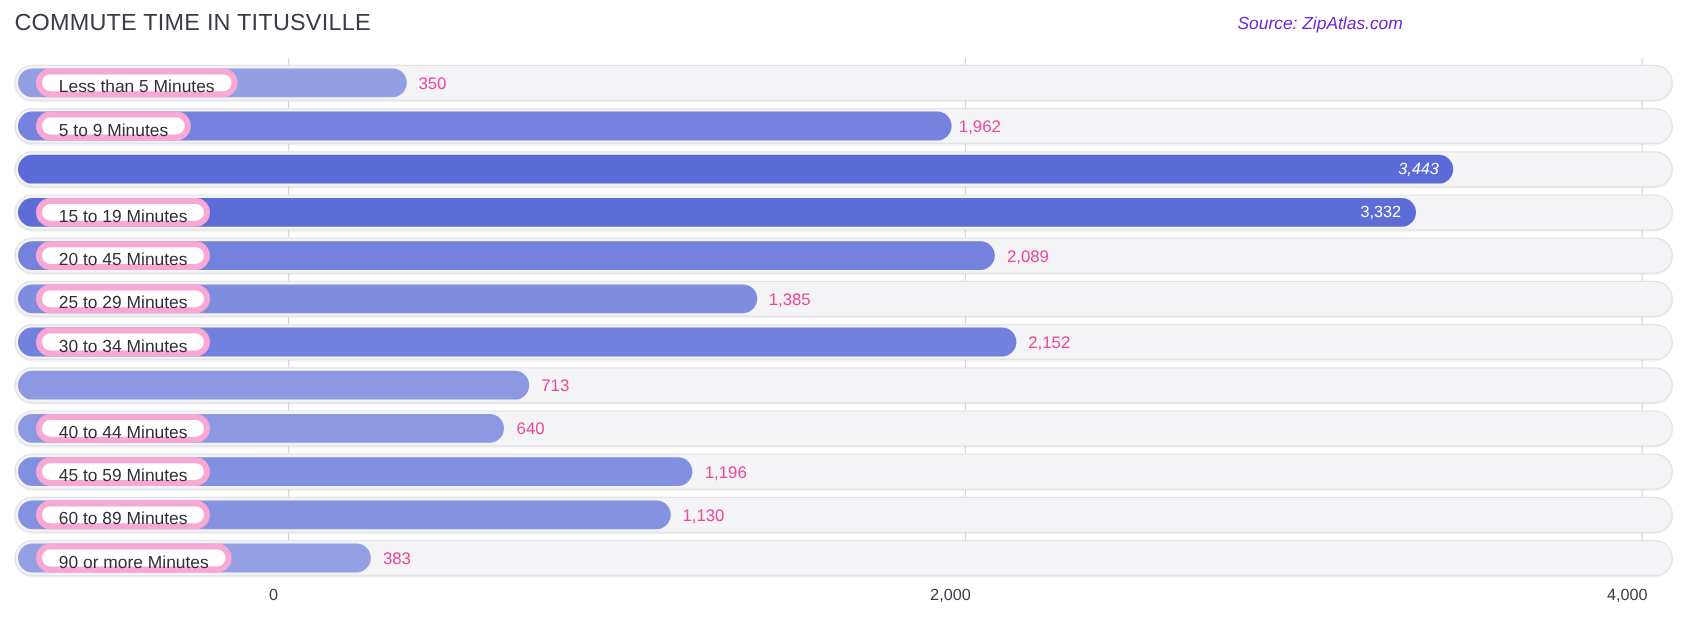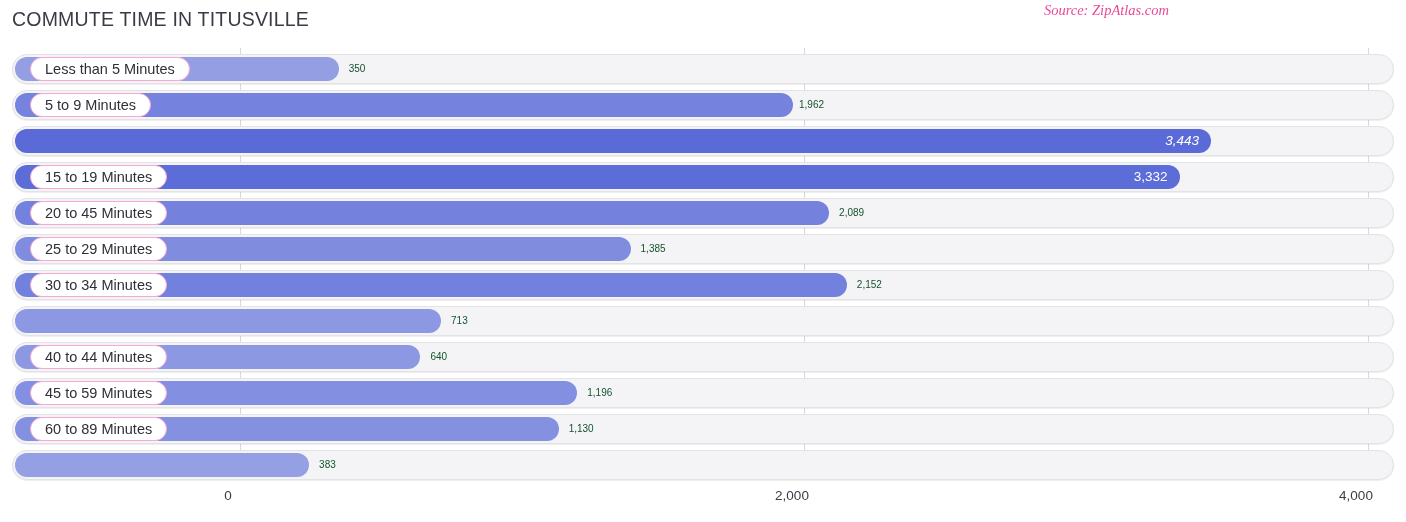--- a/index.html
+++ b/index.html
@@ -29,26 +29,25 @@
     top: 8px;
     font-size: 19.5px;
     letter-spacing: 0.2px;
     color: #3b3b47;
     font-weight: 400;
     white-space: nowrap;
   }
   #source-label {
     position: absolute;
     right: 11px;
-    top: 2px;
+    top: 12px;
     font-size: 14.5px;
     font-style: italic;
-    color: #ec4899;
-    white-space: nowrap;
-    font-family: Liberation Serif, serif;
+    color: #6d28d9;
+    white-space: nowrap;
   }
 
   
   #plot {
     position: absolute;
     left: 0;
     top: 46px;
     width: 1406px;
     height: 436px;
   }
@@ -106,34 +105,34 @@
     top: 0;
     line-height: 24px;
     font-size: 13.5px;
     color: #ffffff;
     white-space: nowrap;
   }
   .bar-value-out {
     position: absolute;
     top: 3px;
     line-height: 24px;
-    font-size: 10px;
-    color: #14532d;
+    font-size: 14px;
+    color: #ec4899;
     white-space: nowrap;
   }
   .cat-pill {
     position: absolute;
     left: 18px;
     top: 3px;
     height: 24px;
     line-height: 23px;
     padding: 0 14px;
     border-radius: 12px;
     background: #ffffff;
-    border: 1px solid #f9a8d4;
+    border: 5px solid #f9a8d4;
     box-sizing: border-box;
     font-size: 14.5px;
     color: #2f2f38;
     white-space: nowrap;
   }
 
   
   #axis {
     position: absolute;
     left: 0;
@@ -228,20 +227,21 @@
       <div class="row" style="top: 368px;">
         <div class="track"></div>
         <div class="bar" style="width: 543.66px; background: rgba(90, 107, 216, 0.725);"></div>
         <span class="bar-value-out" style="left: 556.66px;">1,130</span>
         <div class="cat-pill">60 to 89 Minutes</div>
       </div>
       <div class="row" style="top: 404px;">
         <div class="track"></div>
         <div class="bar" style="width: 294.09px; background: rgba(90, 107, 216, 0.62);"></div>
         <span class="bar-value-out" style="left: 307.09px;">383</span>
+        <div class="cat-pill">90 or more Minutes</div>
       </div>
     </div>
 </div>
 
 <div id="axis">
     <div class="tick-label" style="left: 228px;">0</div>
     <div class="tick-label" style="left: 792px;">2,000</div>
     <div class="tick-label" style="left: 1356px;">4,000</div>
   </div>
 

